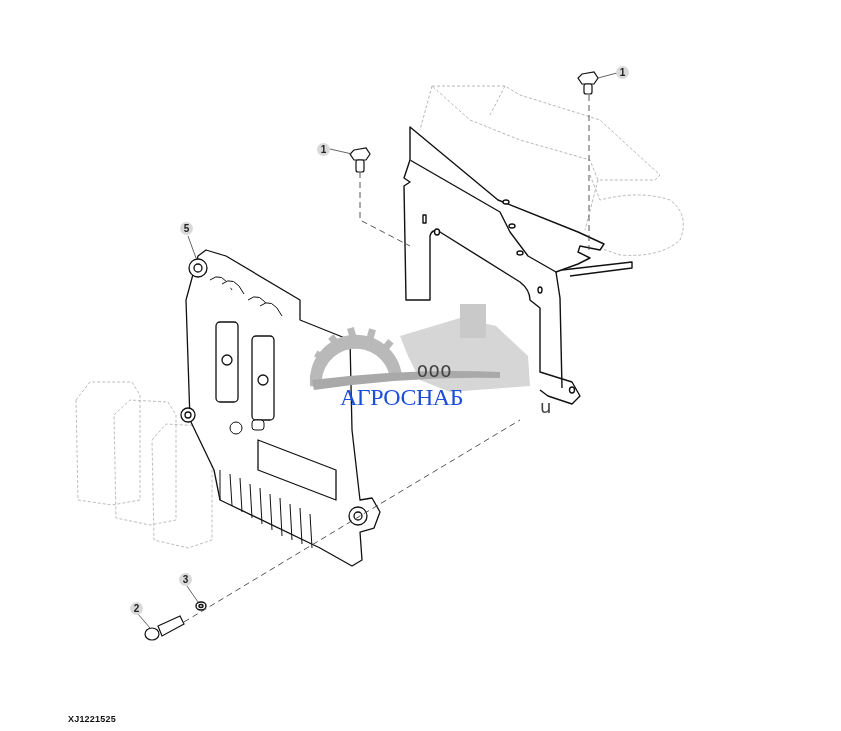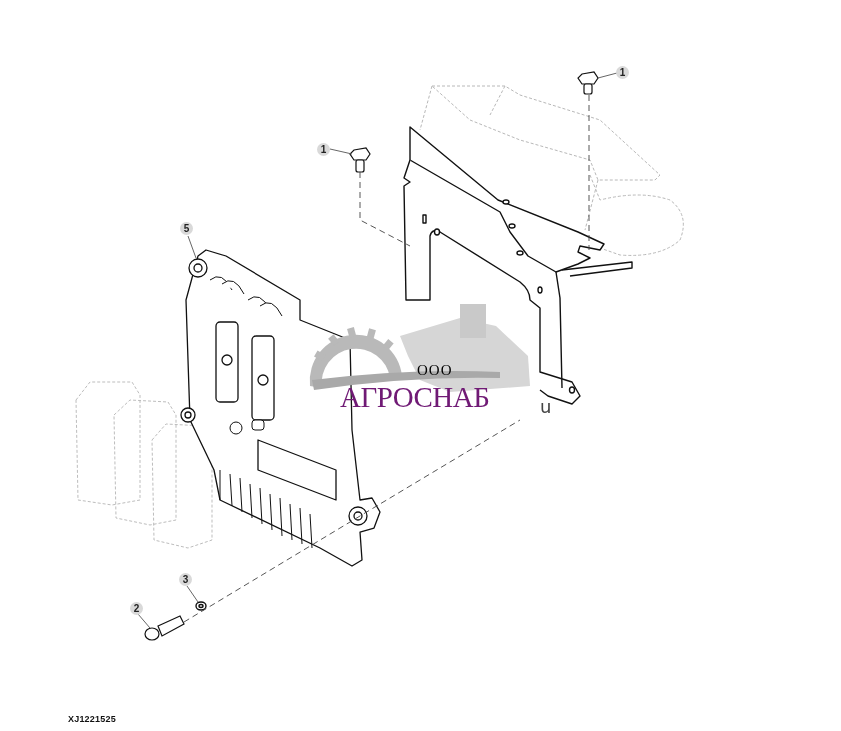--- a/index.html
+++ b/index.html
@@ -5,23 +5,23 @@
   html, body { margin: 0; padding: 0; background: #ffffff; }
   body { width: 841px; height: 731px; position: relative; overflow: hidden;
          font-family: "Liberation Sans", sans-serif; }
   #diagram { position: absolute; left: 0; top: 0; width: 841px; height: 731px; }
   .callout { position: absolute; width: 13px; height: 13px; border-radius: 50%;
              background: #d9d9d9; color: #222; font-size: 10px; font-weight: bold;
              line-height: 13px; text-align: center;
              font-family: "Liberation Sans", sans-serif; }
   .figure-id { position: absolute; left: 68px; top: 714px; font-size: 9px; font-weight: bold;
                color: #111; letter-spacing: 0.2px; font-family: "Liberation Sans", sans-serif; text-align: center; }
-  .wm-ooo { position: absolute; left: 417px; top: 362px; font-size: 15px; color: #000000;
-            font-family: Liberation Serif, serif; letter-spacing: 1px; }
-  .wm-name { position: absolute; left: 340px; top: 382px; font-size: 29px; color: #701a75;
+  .wm-ooo { position: absolute; left: 417px; top: 362px; font-size: 18px; color: #404040;
+            font-family: Liberation Mono, monospace; letter-spacing: 1px; }
+  .wm-name { position: absolute; left: 340px; top: 382px; font-size: 24px; color: #1d4ed8;
              font-family: "Liberation Serif", serif; letter-spacing: -0.5px; line-height: 30px; }
   .wm-u { position: absolute; left: 540px; top: 396px; font-size: 18px; color: #444;
           font-family: "DejaVu Sans", sans-serif; }
 </style>
 </head>
 <body>
 
 <div id="diagram">
   <svg width="841" height="731" viewBox="0 0 841 731" xmlns="http://www.w3.org/2000/svg">
 

